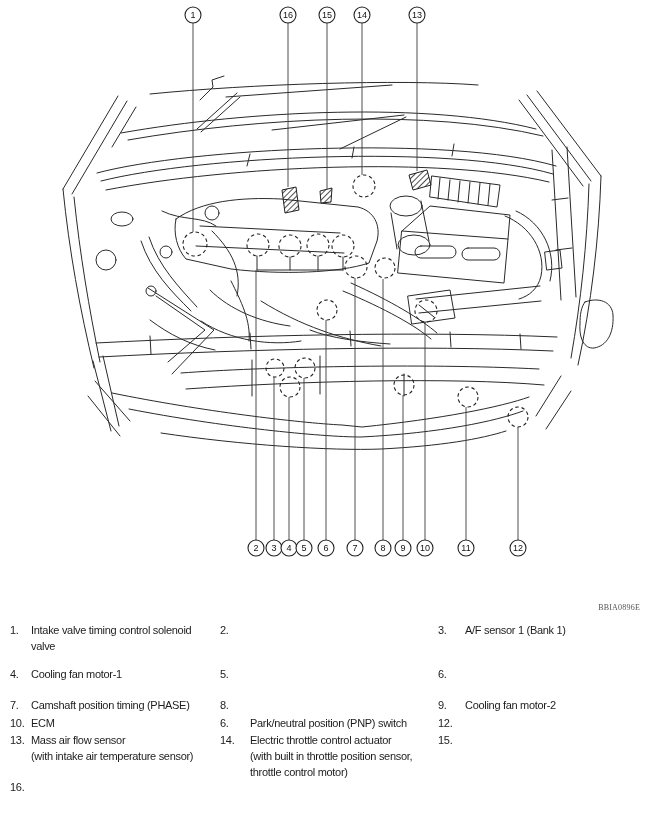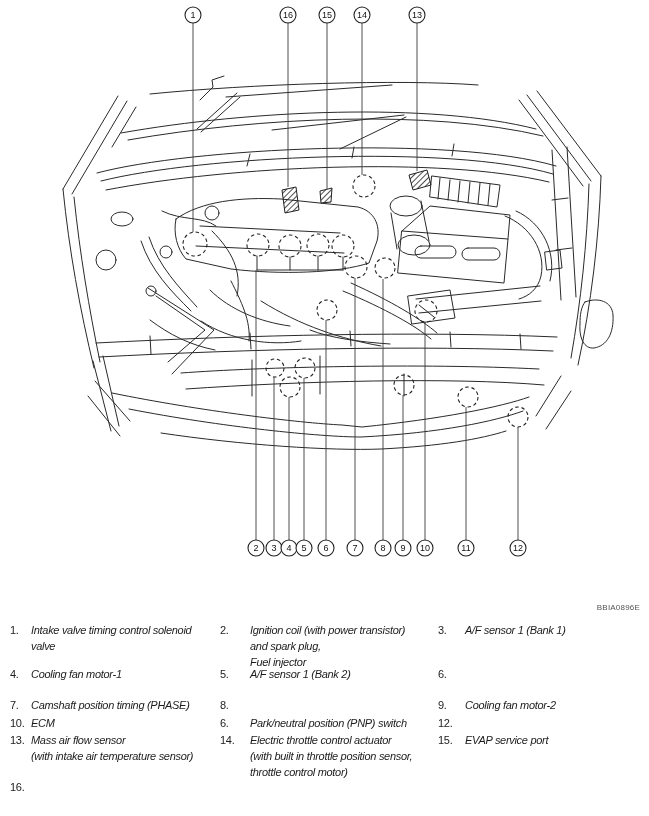--- a/index.html
+++ b/index.html
@@ -4,28 +4,28 @@
 <style>
   html,body{margin:0;padding:0;background:#ffffff;}
   .page{
     position:relative;width:649px;height:816px;background:#fff;
     font-family:"Liberation Sans",sans-serif;color:#222;overflow:hidden;
   }
   .diagram-svg{position:absolute;top:0;left:0;}
   .ln{fill:none;stroke:#2a2a2a;stroke-width:1;stroke-linecap:round;stroke-linejoin:round;}
   .figure-code{
     position:absolute;top:603px;right:9px;font-size:8px;line-height:10px;
-    color:#555;letter-spacing:.2px;
+    color:#555;letter-spacing:.2px;font-family:Liberation Serif, serif;
   }
   .legend{position:absolute;top:0;left:0;width:649px;}
   .legend-row{position:absolute;left:0;width:649px;}
   .r1{top:622px}.r2{top:666px}.r3{top:697px}.r4{top:715px}.r5{top:732px}.r6{top:779px}
   .cell{position:absolute;top:0;font-size:11px;line-height:16px;letter-spacing:-0.3px;color:#1c1c1c;}
   .cell .num{position:absolute;left:0;top:0;}
-  .cell .txt{display:block;white-space:pre-line;font-style:italic;}
+  .cell .txt{display:block;white-space:pre-line;}
   .c1{left:10px;width:205px}.c1 .txt{margin-left:21px}
   .c2{left:220px;width:212px}.c2 .txt{margin-left:30px}
   .c3{left:438px;width:208px}.c3 .txt{margin-left:27px}
 </style>
 </head>
 <body>
 
 <div class="page">
 
   <svg class="diagram-svg" width="649" height="595" viewBox="0 0 649 595">
@@ -177,37 +177,33 @@
 
   <div class="legend">
     <div class="legend-row r1">
       <div class="cell c1">
           <span class="num">1.</span>
           <span class="txt">Intake valve timing control solenoid
 valve</span>
         </div>
       <div class="cell c2">
           <span class="num">2.</span>
-          <span class="txt">Ignition coil (with power transistor)
-and spark plug,
-Fuel injector</span>
         </div>
       <div class="cell c3">
           <span class="num">3.</span>
           <span class="txt">A/F sensor 1 (Bank 1)</span>
         </div>
     </div>
     <div class="legend-row r2">
       <div class="cell c1">
           <span class="num">4.</span>
           <span class="txt">Cooling fan motor-1</span>
         </div>
       <div class="cell c2">
           <span class="num">5.</span>
-          <span class="txt">A/F sensor 1 (Bank 2)</span>
         </div>
       <div class="cell c3">
           <span class="num">6.</span>
         </div>
     </div>
     <div class="legend-row r3">
       <div class="cell c1">
           <span class="num">7.</span>
           <span class="txt">Camshaft position timing (PHASE)</span>
         </div>
@@ -239,21 +235,20 @@
 (with intake air temperature sensor)</span>
         </div>
       <div class="cell c2">
           <span class="num">14.</span>
           <span class="txt">Electric throttle control actuator
 (with built in throttle position sensor,
 throttle control motor)</span>
         </div>
       <div class="cell c3">
           <span class="num">15.</span>
-          <span class="txt">EVAP service port</span>
         </div>
     </div>
     <div class="legend-row r6">
       <div class="cell c1">
           <span class="num">16.</span>
         </div>
     </div>
   </div>
 
 </div>

